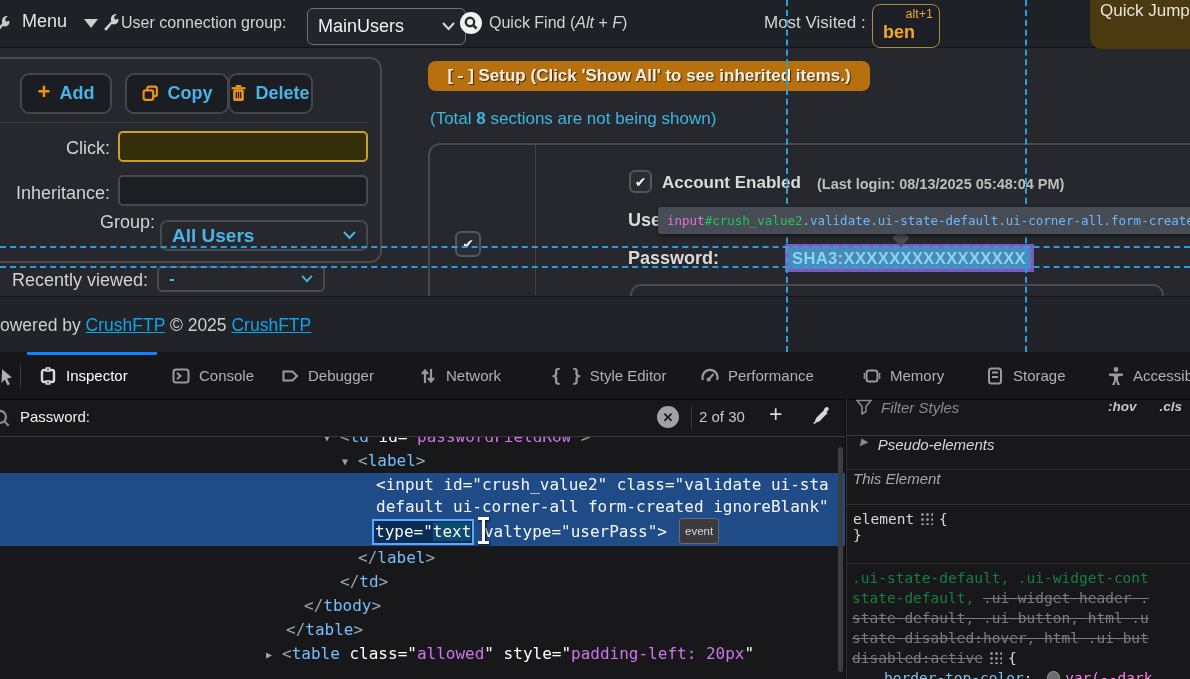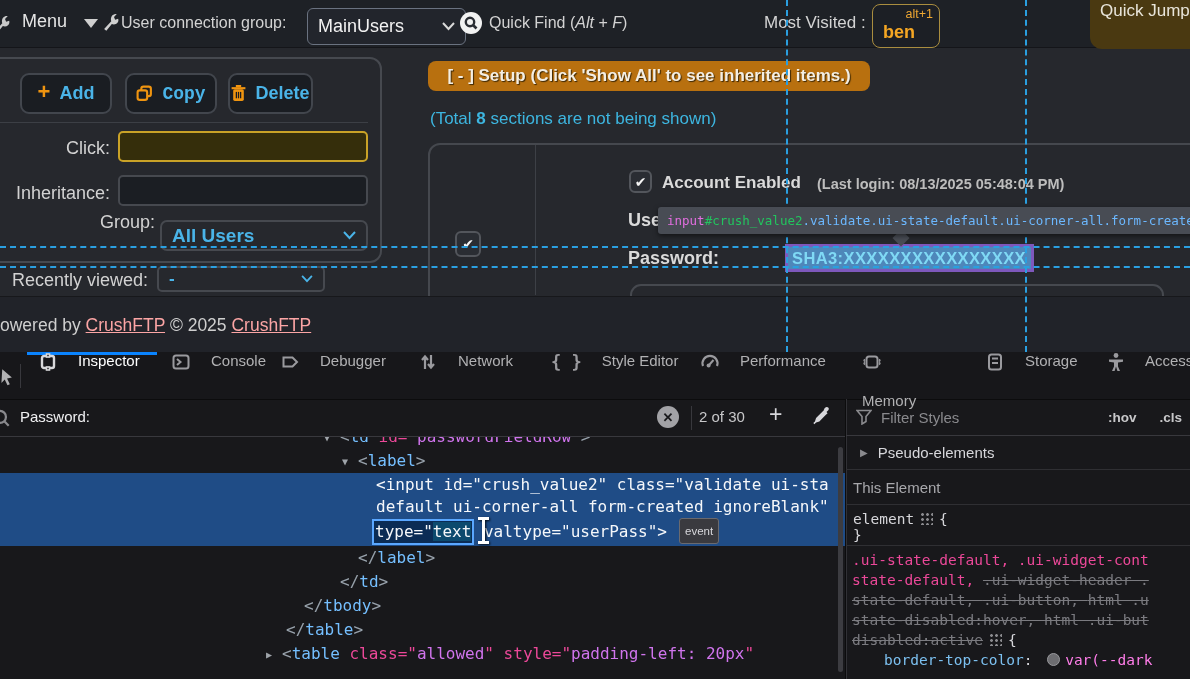--- a/index.html
+++ b/index.html
@@ -30,55 +30,55 @@
   #col-divider{left:535px;top:145px;width:1px;height:150px;background:#3d4046;}
   .checkbox{background:#2a2d33;border:2px solid #53565c;border-radius:6px;color:#f5f5f5;display:flex;align-items:center;justify-content:center;font-size:14px;box-sizing:border-box;}
   .blabel{color:#dadada;font-weight:bold;}
   #tooltip{left:658px;top:207px;height:27px;background:#484c54;border-radius:3px;display:flex;align-items:center;padding:0 9px;font-family:"DejaVu Sans Mono",monospace;font-size:12.5px;box-shadow:0 2px 5px rgba(0,0,0,.5);z-index:60;white-space:nowrap;}
   #tooltip-arrow{left:895px;top:232px;width:12px;height:12px;background:#484c54;transform:rotate(45deg);z-index:59;}
   .tt-tag{color:#e36ee0;} .tt-id{color:#22c55e;} .tt-cls{color:#6cb8ff;}
   #password-hl{left:785px;top:244px;width:239px;height:22px;background:#4e87ba;border:3px solid #7e58bc;z-index:45;color:#7fd9f5;font-weight:bold;font-size:16.5px;letter-spacing:.4px;display:flex;align-items:center;padding-left:4px;overflow:hidden;white-space:nowrap;}
   #next-field-partial{left:630px;top:284px;width:530px;height:24px;border:2px solid #46494f;border-radius:11px;}
   #footer{left:0;top:296px;width:1190px;height:56px;background:#212329;border-top:1px solid #17181b;z-index:20;}
   #footer .ftext{position:absolute;left:0;top:18px;color:#cfcfcf;font-size:17.5px;}
-  #footer a{color:#fca5a5;text-decoration:underline;}
+  #footer a{color:#0ea5e9;text-decoration:underline;}
   
   .vguide{top:0;width:0;height:352px;border-left:2px dashed #2a9fe0;z-index:46;}
   .hguide{left:0;height:0;width:1190px;border-top:2px dashed #2a9fe0;z-index:46;}
   
   #devtools{position:absolute;left:0;top:352px;width:1190px;height:327px;background:#18181b;color:#b1b1b3;font-size:15px;}
   #dt-tabbar{position:absolute;left:0;top:0;width:1190px;height:47px;background:#17171a;border-bottom:1px solid #0c0c0d;}
   #active-ind{left:27px;top:0;width:130px;height:3px;background:#0a84ff;}
-  .dtab{position:absolute;top:0;height:47px;display:flex;align-items:flex-start;gap:20px;color:#b1b1b3;}
+  .dtab{position:absolute;top:0;height:47px;display:flex;align-items:center;gap:8px;color:#b1b1b3;}
   .dtab.active{color:#ffffff;}
   .dtab svg{flex:none;}
   #dt-searchrow{position:absolute;left:0;top:47px;width:845px;height:37px;border-bottom:1px solid #38383d;}
   #rp-divider{left:845px;top:47px;width:1px;height:280px;background:#0c0c0d;border-right:1px solid #313136;}
   .vsep{width:1px;height:24px;background:#38383d;}
   #clear-btn{width:22px;height:22px;border-radius:50%;background:#a2a2a6;color:#18181b;font-weight:bold;font-size:13px;display:flex;align-items:center;justify-content:center;}
   
   #markup{position:absolute;left:0;top:85px;width:845px;height:242px;overflow:hidden;font-family:"DejaVu Sans Mono",monospace;font-size:16px;line-height:24px;white-space:nowrap;}
   .mrow{height:24px;position:relative;}
   .mrow .arrow{position:absolute;font-size:10px;color:#9fa4aa;top:1px;}
-  .tk-p{color:#97a1ab;} .tk-t{color:#75bfff;} .tk-a{color:#ec4899;} .tk-v{color:#d074ed;} .tk-w{color:#b1b1b3;}
+  .tk-p{color:#97a1ab;} .tk-t{color:#75bfff;} .tk-a{color:#ffffff;} .tk-v{color:#d074ed;} .tk-w{color:#b1b1b3;}
   #selblock{background:#1f4c86;color:#f5f7fa;line-height:22px;padding:1px 0;}
   .sel-line{padding-left:376px;white-space:pre;}
   #editbox{display:inline-block;border:2px solid #5aa7ff;background:#0b2c55;padding:0 1px;margin-left:-4px;}
   #editbox .selword{background:#0c4a6e;}
   #event-badge{display:inline-block;border:1px solid #6a6a6f;background:#3a3a3f;border-radius:3px;font-family:"Liberation Sans",sans-serif;font-size:11.5px;color:#d7d7db;padding:1px 5px;vertical-align:2px;margin-left:12px;}
   #mk-scroll{left:838px;top:95px;width:5px;height:225px;background:#3c3c41;border-radius:3px;z-index:5;}
   
   #rulespanel{position:absolute;left:846px;top:47px;width:344px;height:280px;}
-  .rp-row{border-bottom:1px solid #2f2f33;display:flex;align-items:center;}
+  .rp-row{border-bottom:1px solid #2f2f33;display:flex;align-items:flex-start;font-style:italic;}
   #rp-filterrow{height:37px;gap:9px;padding-left:10px;border-bottom:1px solid #38383d;box-sizing:border-box;}
   .rp-hovcls{font-weight:bold;font-size:13.5px;color:#c8c8ca;}
   .code{font-family:"DejaVu Sans Mono",monospace;font-size:14.5px;color:#d7d7db;}
   .dotgrid{display:inline-block;width:13px;height:13px;background-image:radial-gradient(#8a8a8e 1.3px,transparent 1.5px);background-size:5px 5px;margin:0 6px;vertical-align:-1px;}
   .rsel-line{padding-left:6px;line-height:20px;white-space:nowrap;overflow:hidden;}
-  .tk-s{color:#ec4899;} .tk-x{color:#7b7b80;text-decoration:line-through;}
+  .tk-s{color:#15803d;} .tk-x{color:#7b7b80;text-decoration:line-through;}
   .swatch{display:inline-block;width:11px;height:11px;border-radius:50%;background:#6d6d71;border:1px solid #98989c;margin:0 5px -1px 6px;}
   .prop{color:#7cc0f0;} .pval{color:#ff7de9;}
   
   #ibeam{left:477px;top:517px;width:14px;height:27px;z-index:99;filter:drop-shadow(1px 1px 1px rgba(0,0,0,.8));}
   #ibeam .h{position:absolute;left:1px;width:11px;height:3px;background:#fff;}
   #ibeam .stem{position:absolute;left:5px;top:2px;width:3px;height:23px;background:#fff;}
 </style>
 </head>
 <body>
 
@@ -116,21 +116,21 @@
         <div class="abs" style="left:10px;bottom:4px;color:#f5a623;font-weight:bold;font-size:18px">ben</div>
       </div>
       <div class="abs" id="quickjump">Quick Jump</div>
     </div>
 
     <div class="abs" id="leftpanel"></div>
     <div class="abs lp-btn" style="left:20px;width:92px;">
       <span style="color:#ef9410;font-size:22px;font-weight:bold;margin-top:-3px">+</span>
       <span>Add</span>
     </div>
-    <div class="abs lp-btn" style="left:125px;width:92px;font-family:Liberation Mono, monospace;">
+    <div class="abs lp-btn" style="left:125px;width:104px;">
       <svg width="17" height="17" viewBox="0 0 16 16">
           <rect x="5" y="1.5" width="9" height="9" rx="2" fill="none" stroke="#ef9410" stroke-width="2"></rect>
           <rect x="1.5" y="5" width="9" height="9" rx="2" fill="#1a1d22" stroke="#ef9410" stroke-width="2"></rect>
         </svg>
       <span>Copy</span>
     </div>
     <div class="abs lp-btn" style="left:228px;width:85px;">
       <svg width="15" height="17" viewBox="0 0 14 16">
           <rect x="2" y="4" width="10" height="11" rx="1.5" fill="#ef9410"></rect>
           <rect x="0.5" y="2" width="13" height="2" fill="#ef9410"></rect>
@@ -238,21 +238,21 @@
         <span>Style Editor</span>
       </div>
       <div class="dtab" style="left:700px;">
         <svg width="20" height="20" viewBox="0 0 20 20">
             <path d="M3 14 A7.5 7.5 0 1 1 17 14" fill="none" stroke="#9a9a9e" stroke-width="2.2"></path>
             <circle cx="8.6" cy="13.6" r="2" fill="#9a9a9e"></circle>
             <line x1="9.5" y1="12.5" x2="13.5" y2="8" stroke="#9a9a9e" stroke-width="2"></line>
           </svg>
         <span>Performance</span>
       </div>
-      <div class="dtab" style="left:862px;flex-direction:column;">
+      <div class="dtab" style="left:862px;">
         <svg width="20" height="20" viewBox="0 0 20 20">
             <rect x="4.5" y="4.5" width="11" height="11" rx="2.5" fill="none" stroke="#9a9a9e" stroke-width="2"></rect>
             <path d="M17 7.5 q2 1 0 2 M17 10.5 q2 1 0 2 M3 7.5 q-2 1 0 2 M3 10.5 q-2 1 0 2" fill="none" stroke="#9a9a9e" stroke-width="1.4"></path>
           </svg>
         <span>Memory</span>
       </div>
       <div class="dtab" style="left:985px;">
         <svg width="20" height="20" viewBox="0 0 20 20">
             <rect x="4" y="2.5" width="12" height="15" rx="2.5" fill="none" stroke="#9a9a9e" stroke-width="2"></rect>
             <rect x="7" y="5.5" width="6" height="2" fill="#9a9a9e"></rect>
@@ -326,21 +326,21 @@
           </svg>
         <span style="color:#8a8a8e;flex:1;">Filter Styles</span>
         <span class="rp-hovcls" style="margin-right:14px;">:hov</span>
         <span class="rp-hovcls" style="margin-right:8px;">.cls</span>
       </div>
       <div class="rp-row" style="height:33px;padding-left:14px;gap:10px;">
         <span style="color:#8a8a8e;font-size:10px;">▶</span>
         <span style="color:#d7d7db;">Pseudo-elements</span>
       </div>
       <div class="rp-row" style="height:34px;padding-left:7px;color:#a8a8ac;">This Element</div>
-      <div class="code" style="padding:6px 0 2px 7px;border-bottom:1px solid #2f2f33;">
+      <div class="code" style="padding:6px 0 20px 7px;border-bottom:1px solid #2f2f33;">
         <div><span>element</span><span class="dotgrid"></span><span>{</span></div>
         <div>}</div>
       </div>
       <div class="code" id="rule-selectors" style="padding-top:4px;">
           <div class="rsel-line"><span class="tk-s">.ui-state-default, .ui-widget-cont</span></div>
           <div class="rsel-line"><span class="tk-s">state-default, </span><span class="tk-x">.ui-widget-header .</span></div>
           <div class="rsel-line"><span class="tk-x">state-default, </span><span class="tk-x">.ui-button, </span><span class="tk-x">html .u</span></div>
           <div class="rsel-line"><span class="tk-x">state-disabled:hover, </span><span class="tk-x">html .ui-but</span></div>
           <div class="rsel-line"><span class="tk-x">disabled:active</span><span class="dotgrid"></span><span>{</span></div>
         </div>

